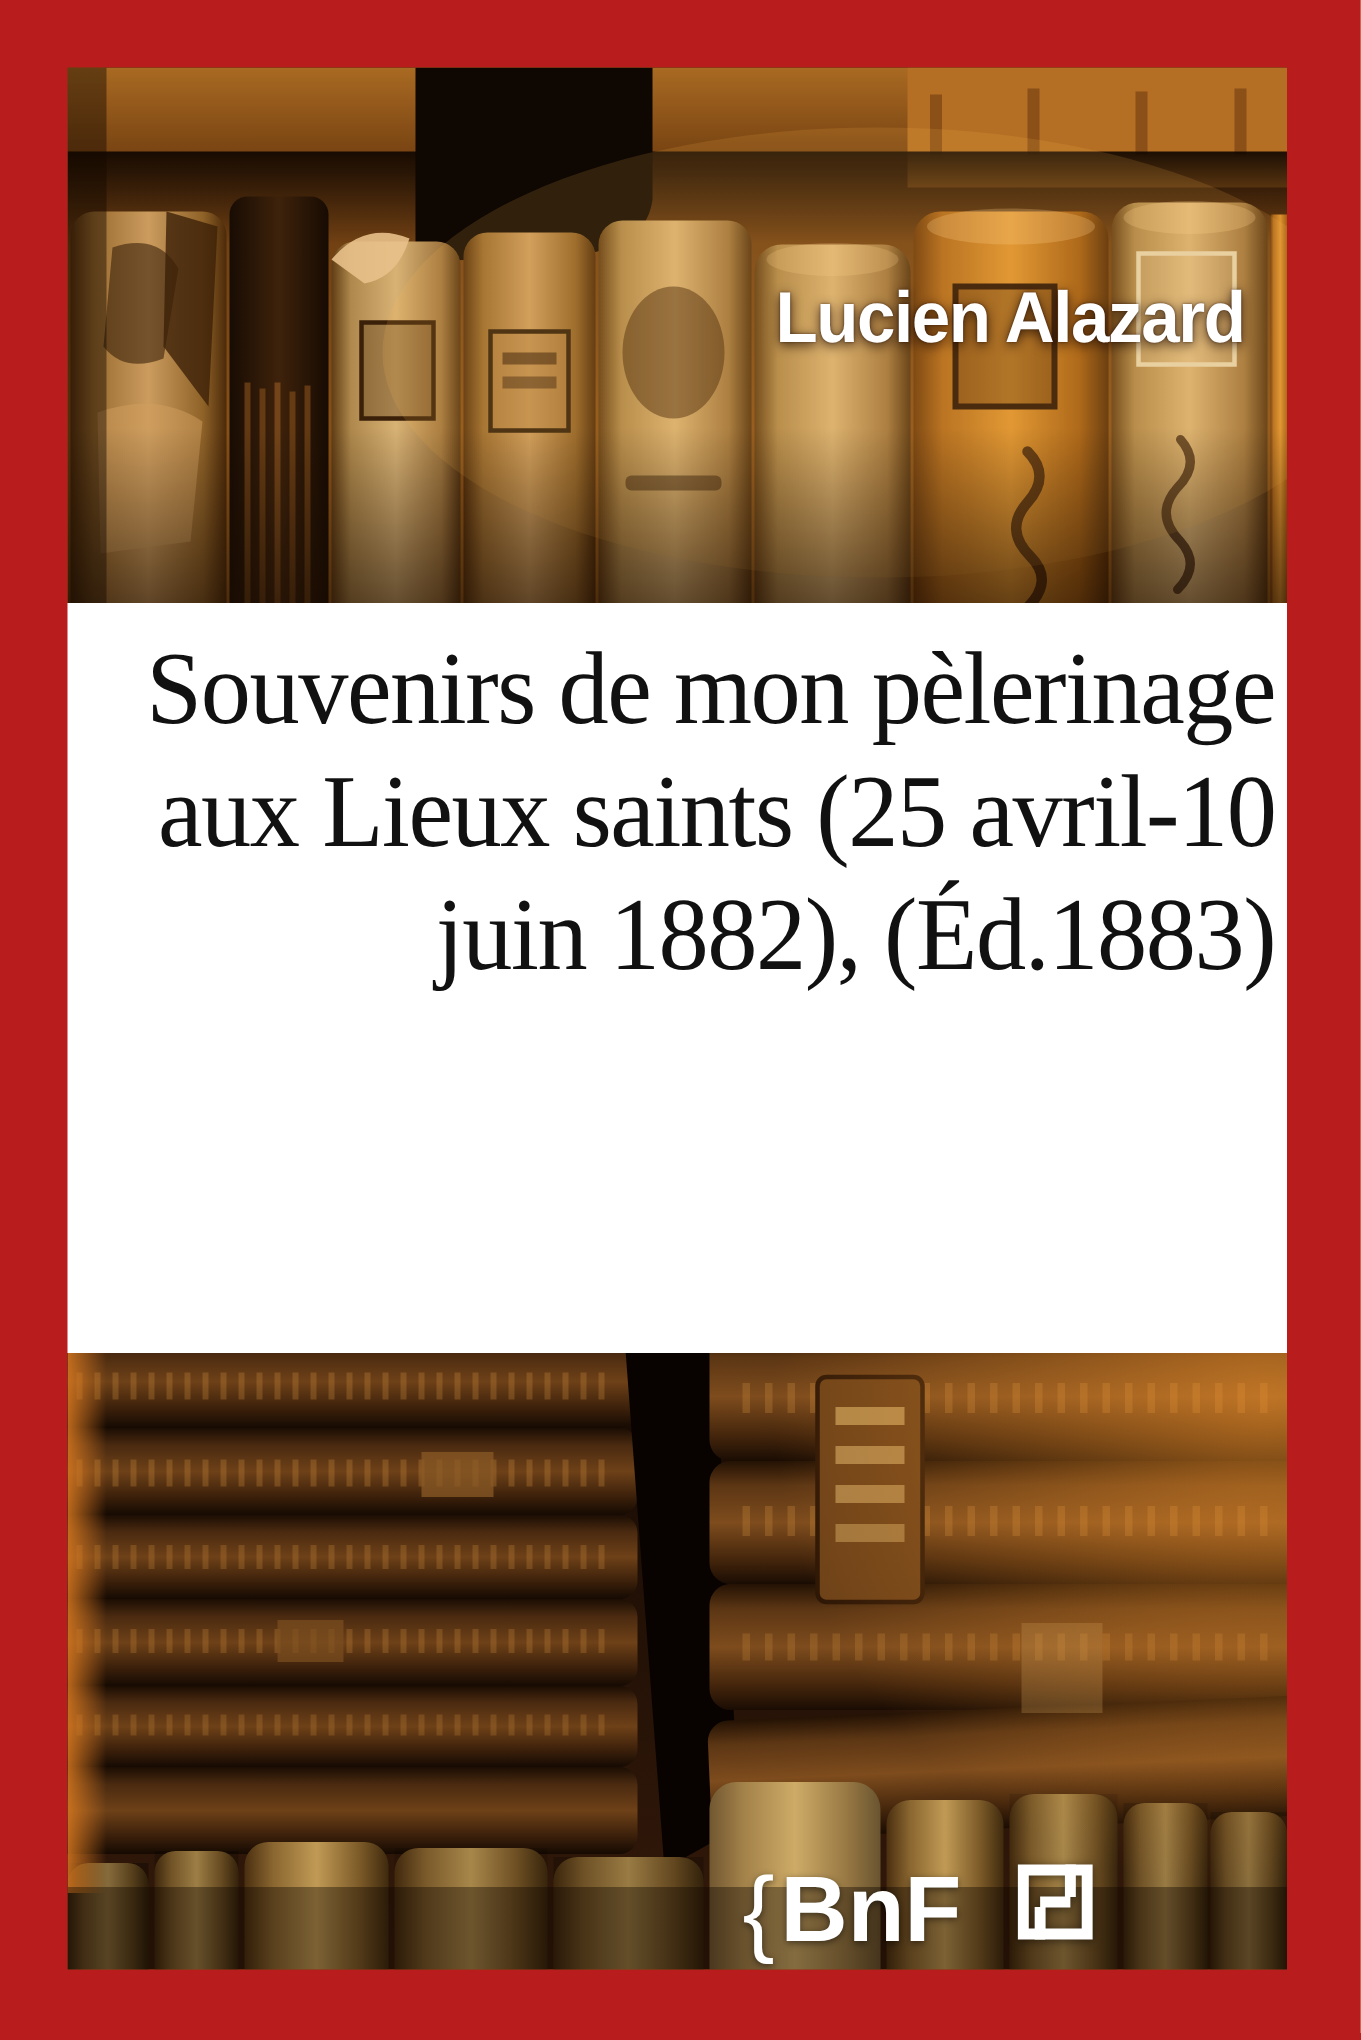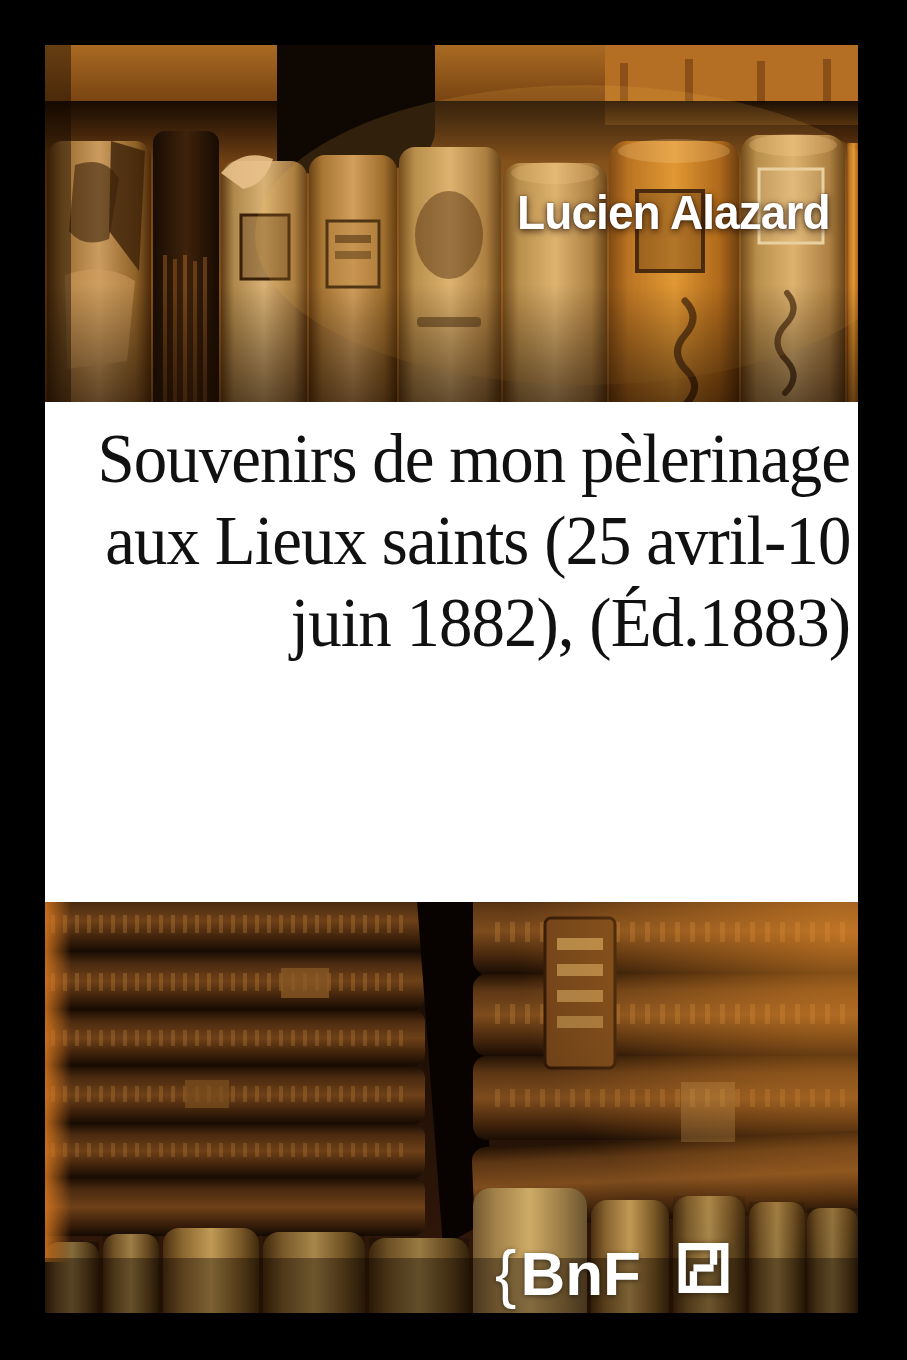--- a/index.html
+++ b/index.html
@@ -2,21 +2,21 @@
 <html><head>
 <meta charset="utf-8">
 <style>
   html,body{margin:0;padding:0;}
   body{
     width:907px;height:1360px;
     background:#f9ddb3;
     font-family:"Liberation Sans", sans-serif;
     overflow:hidden;
   }
-  .cover{position:relative;width:907px;height:1360px;background:#000000;}
+  .cover{position:relative;width:907px;height:1360px;background:#b91c1c;}
   .content{position:absolute;left:45px;top:45px;width:813px;height:1268px;}
 
   .photo{position:relative;width:813px;overflow:hidden;background:#6b3a0e;}
   .photo svg{display:block;width:813px;}
   .photo-top{height:357px;}
   .photo-bottom{height:411px;}
 
   
   .author{
     position:absolute;top:140px;right:28px;

